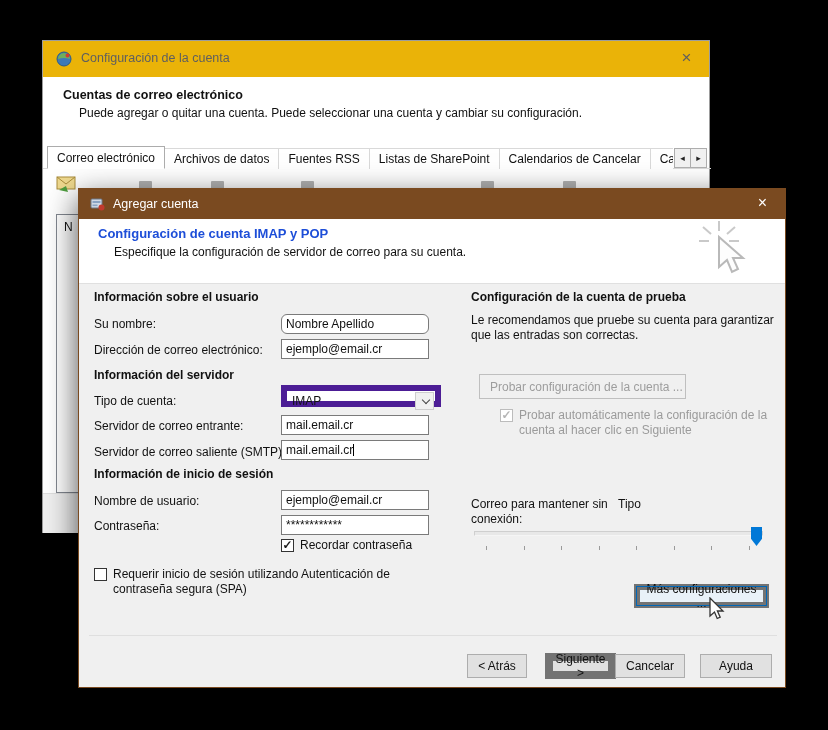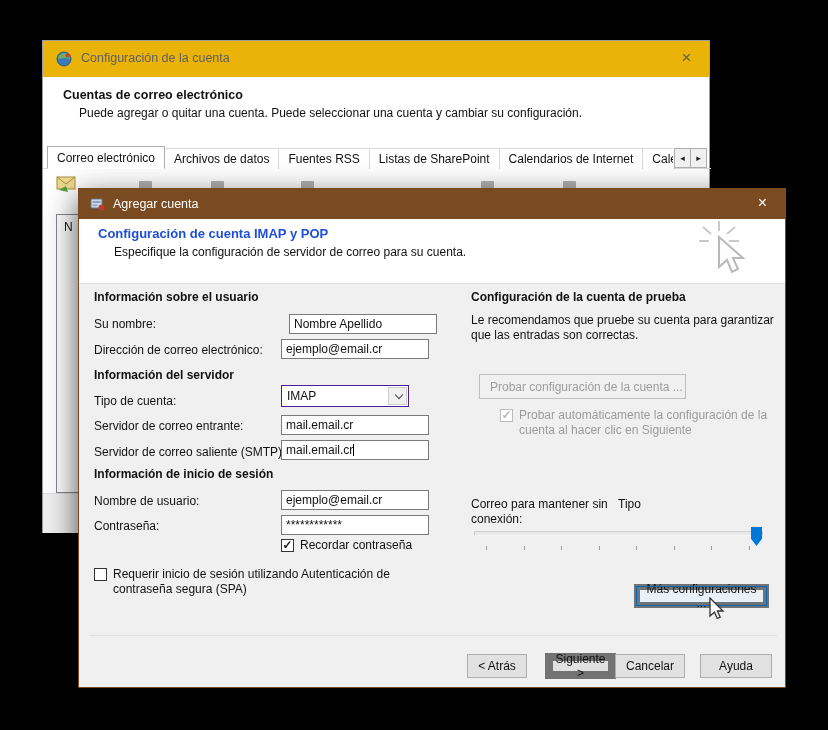--- a/index.html
+++ b/index.html
@@ -49,21 +49,21 @@
   .d-subheading { position:absolute; left:35px; top:26px; font-size:12px; color:#111; }
   .sunburst { position:absolute; right:26px; top:0px; }
 
   .lbl { position:absolute; font-size:12px; color:#111; }
   .sec { position:absolute; font-size:12px; font-weight:bold; color:#111; }
 
   .textbox { position:absolute; width:148px; height:20px; background:#fff; border:1px solid #7a7a7a;
     font-size:12px; color:#111; padding:2px 4px 0 4px; white-space:nowrap; overflow:hidden; }
   .caret { display:inline-block; width:1px; height:12px; background:#000; vertical-align:-2px; margin-left:0px; }
 
-  .combo { position:absolute; left:202px; top:196px; width:128px; height:22px; background:#fff; border:1px solid #4c1d95;padding-left:21px; }
+  .combo { position:absolute; left:202px; top:196px; width:160px; height:22px; background:#fff; border:6px solid #4c1d95;padding-left:21px; }
   .combo .val { position:absolute; left:5px; top:3px; font-size:12px; color:#111; }
   .combo .btn { position:absolute; right:1px; top:1px; width:19px; height:18px; background:#f0f0f0; border:1px solid #cdcdcd; }
   .combo .chev { position:absolute; right:6px; top:6px; width:6px; height:6px; border-right:1px solid #444; border-bottom:1px solid #444; transform:rotate(45deg); }
 
   .checkrow { position:absolute; display:flex; align-items:flex-start; }
   .cbox { flex:0 0 auto; width:13px; height:13px; background:#fff; border:1px solid #333; margin-right:6px; position:relative;
     font-size:12px; line-height:11px; text-align:center; color:#1a1a1a; font-weight:bold; }
   .cbox.disabled { border-color:#bcbcbc; color:#b5b5b5; }
   .checkrow .clabel { font-size:12px; color:#111; margin-top:-1px; }
   .checkrow .clabel.disabled { color:#9b9b9b; }
@@ -105,21 +105,21 @@
     <div class="aw-heading">Cuentas de correo electrónico</div>
     <div class="aw-desc">Puede agregar o quitar una cuenta. Puede seleccionar una cuenta y cambiar su configuración.</div>
 
     <div class="aw-tabstrip">
       <div class="strip-line"></div>
       <div class="aw-tabs">
         <div class="aw-tab active">Correo electrónico</div>
         <div class="aw-tab">Archivos de datos</div>
         <div class="aw-tab">Fuentes RSS</div>
         <div class="aw-tab">Listas de SharePoint</div>
-        <div class="aw-tab">Calendarios de Internet</div>
+        <div class="aw-tab">Calendarios de Cancelar</div>
         <div class="aw-tab">Calendarios pul</div>
       </div>
       <div class="aw-tab-scroll">
         <div class="sbtn">◂</div>
         <div class="sbtn">▸</div>
       </div>
     </div>
 
     <svg class="env-svg" width="22" height="16" viewBox="0 0 22 16">
       <rect x="1" y="1" width="18" height="12" fill="#efd98e" stroke="#a98c3a"></rect>
@@ -161,21 +161,21 @@
           <line x1="2" y1="22" x2="12" y2="22"></line>
           <line x1="42" y1="22" x2="32" y2="22"></line>
         </g>
         <path d="M22 18 L22 48 L30 41 L35 53 L41 50 L36 39 L46 39 Z" fill="#fdfdfd" stroke="#b9b9b9" stroke-width="2"></path>
       </svg>
     </div>
 
     <div class="sec" style="left:15px; top:101px;">Información sobre el usuario</div>
 
     <div class="lbl" style="left:15px; top:128px;">Su nombre:</div>
-    <div class="textbox" style="left:210px; top:125px;">Nombre Apellido</div>
+    <div class="textbox" style="left:202px; top:125px;border-radius:6px;">Nombre Apellido</div>
 
     <div class="lbl" style="left:15px; top:154px;">Dirección de correo electrónico:</div>
     <div class="textbox" style="left:202px; top:150px;">ejemplo@email.cr</div>
 
     <div class="sec" style="left:15px; top:179px;">Información del servidor</div>
 
     <div class="lbl" style="left:15px; top:205px;">Tipo de cuenta:</div>
     <div class="combo">
       <span class="val">IMAP</span>
       <span class="btn"></span>

